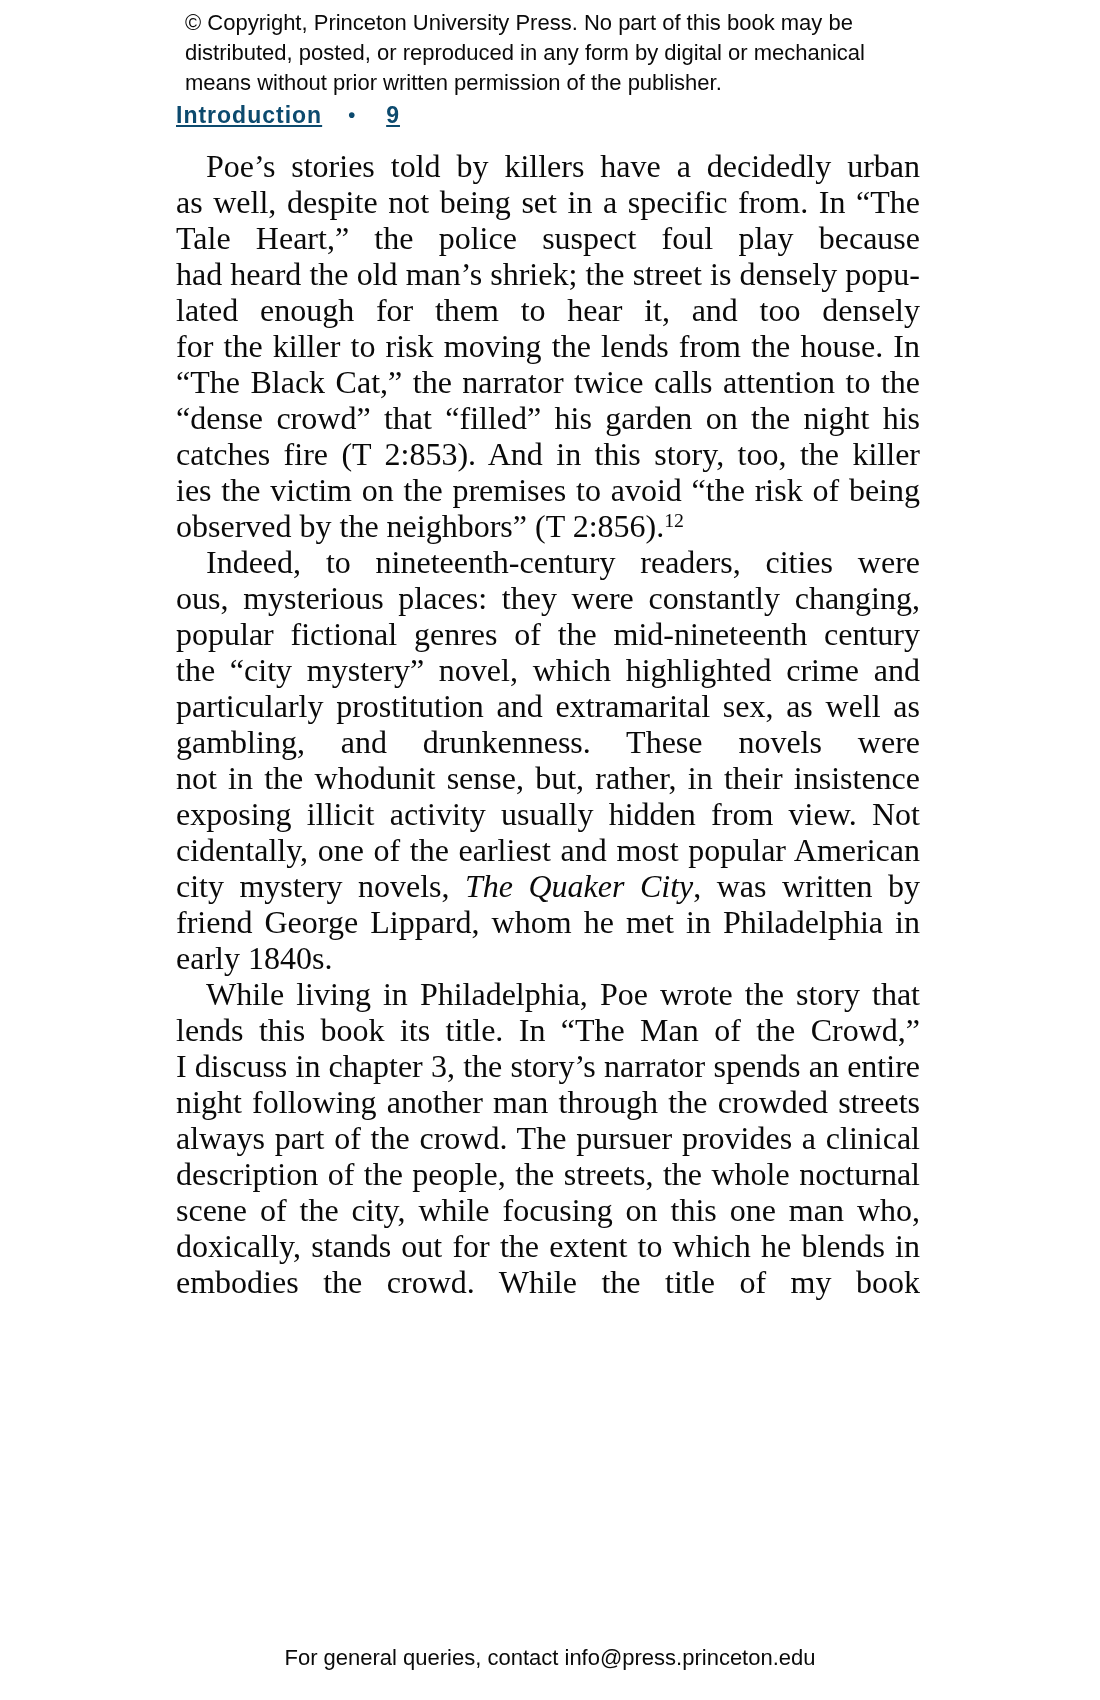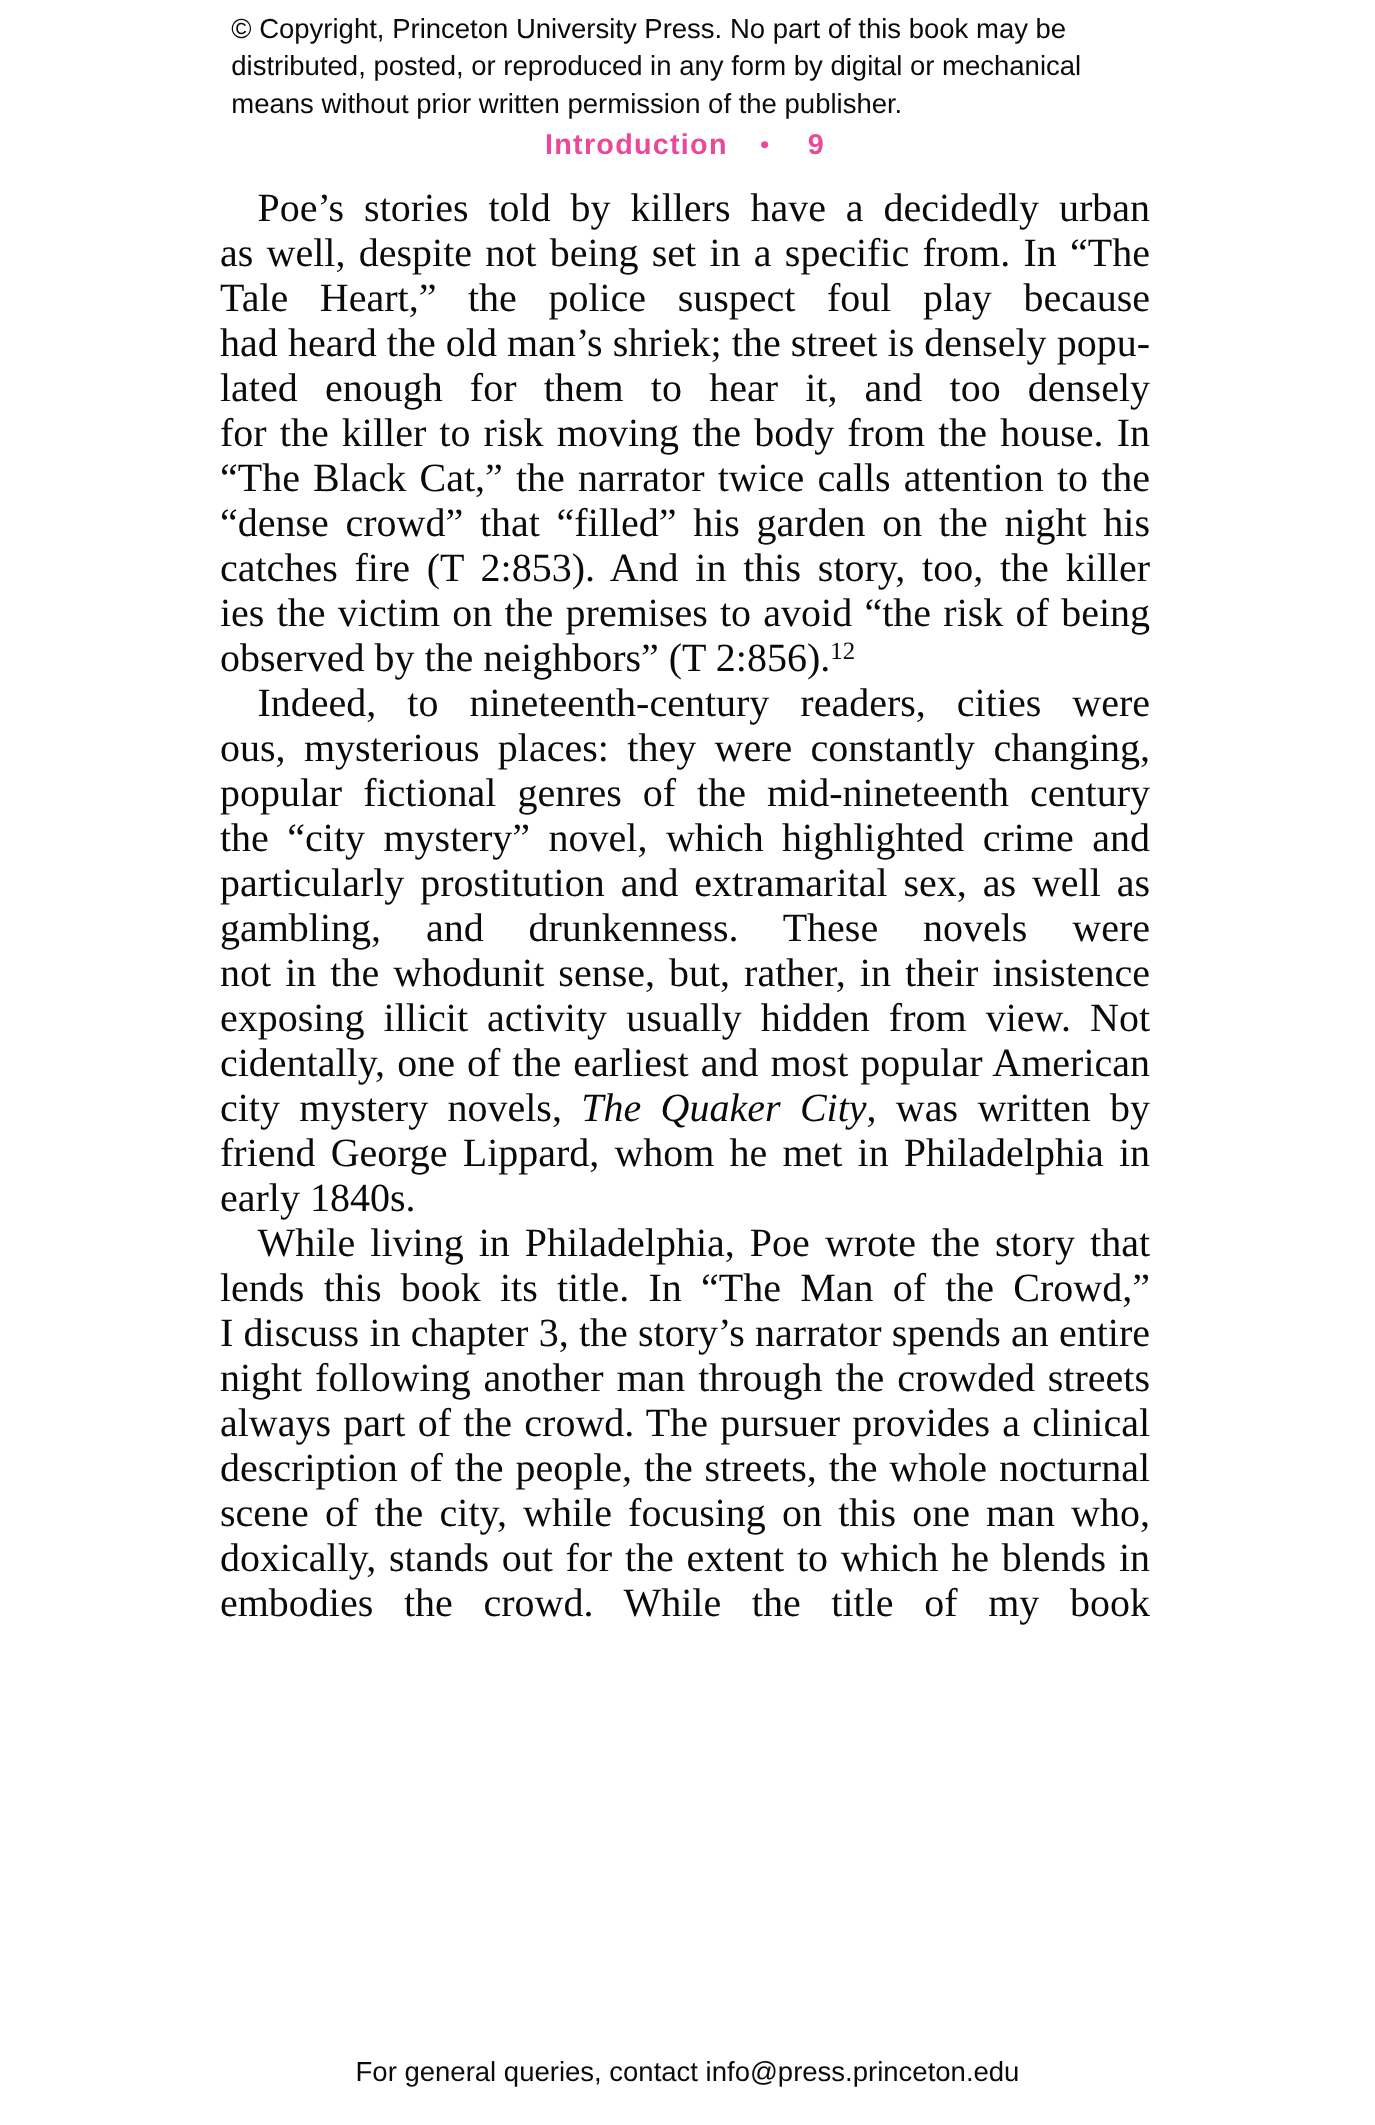--- a/index.html
+++ b/index.html
@@ -23,27 +23,28 @@
     font-family: Liberation Sans, sans-serif;
     font-size: 22px;
     line-height: 30px;
     color: #0a0a0a;
   }
   .running-head {
     position: absolute;
     left: 176px;
     top: 102px;
     width: 744px;
-    text-align: center;
+    text-align: left;
     font-family: "Liberation Sans", sans-serif;
     font-weight: bold;
     font-size: 23px;
     letter-spacing: 1px;
-    color: #ec4899;
+    color: #0c4a6e;
     white-space: nowrap;
+    text-decoration: underline;
   }
   .running-head .bullet {
     display: inline-block;
     margin: 0 30px 0 26px;
     font-size: 20px;
     vertical-align: 1px;
   }
   .body-text {
     position: absolute;
     left: 176px;
@@ -102,21 +103,21 @@
     <span>Introduction</span><span class="bullet">•</span><span>9</span>
   </div>
 
   <div class="body-text" id="body-text">
       <div>
         <div class="line indent">Poe’s stories told by killers have a decidedly urban feel,</div>
         <div class="line">as well, despite not being set in a specific from. In “The Tell-</div>
         <div class="line">Tale Heart,” the police suspect foul play because neighbors</div>
         <div class="line">had heard the old man’s shriek; the street is densely popu-</div>
         <div class="line">lated enough for them to hear it, and too densely populated</div>
-        <div class="line">for the killer to risk moving the body from the house. In</div>
+        <div class="line">for the killer to risk moving the lends from the house. In</div>
         <div class="line">“The Black Cat,” the narrator twice calls attention to the</div>
         <div class="line">“dense crowd” that “filled” his garden on the night his house</div>
         <div class="line">catches fire (T 2:853). And in this story, too, the killer bur-</div>
         <div class="line">ies the victim on the premises to avoid “the risk of being</div>
         <div class="line no-flush">observed by the neighbors” (T 2:856).<sup>12</sup></div>
       </div>
       <div>
         <div class="line indent">Indeed, to nineteenth-century readers, cities were danger-</div>
         <div class="line">ous, mysterious places: they were constantly changing, easy</div>
         <div class="line">popular fictional genres of the mid-nineteenth century was</div>

